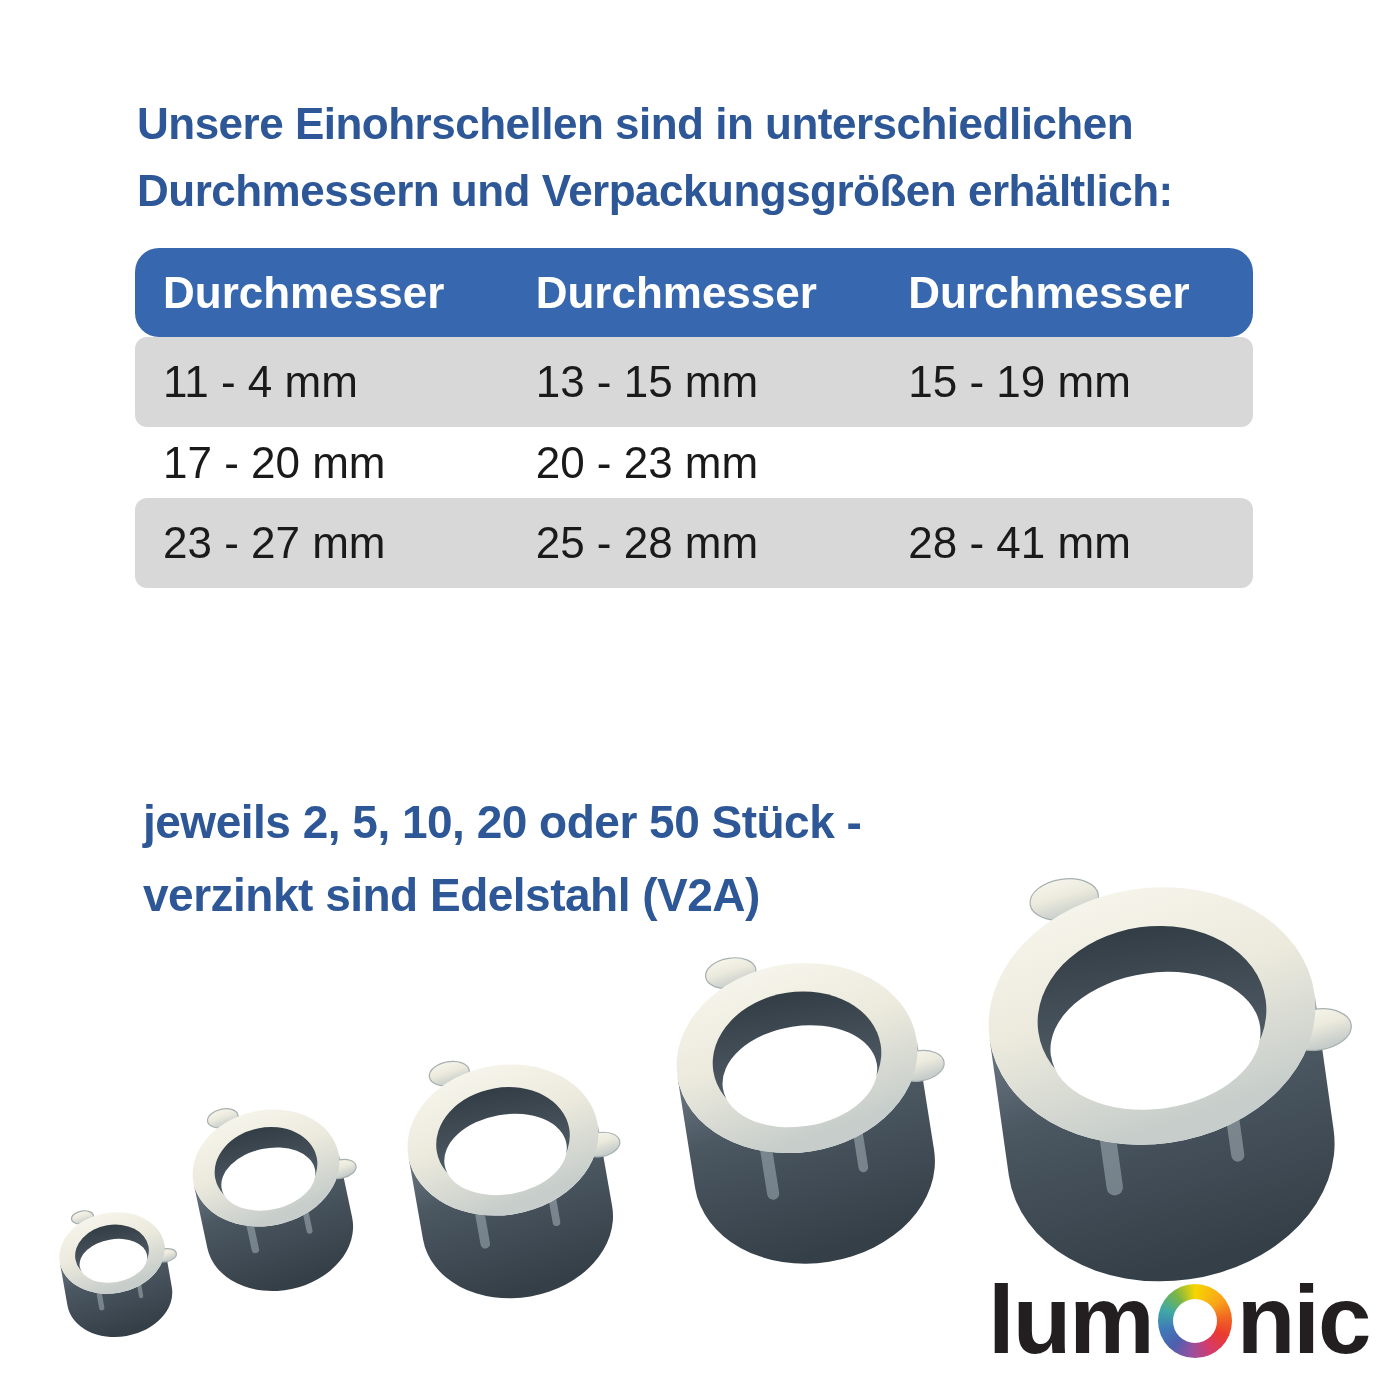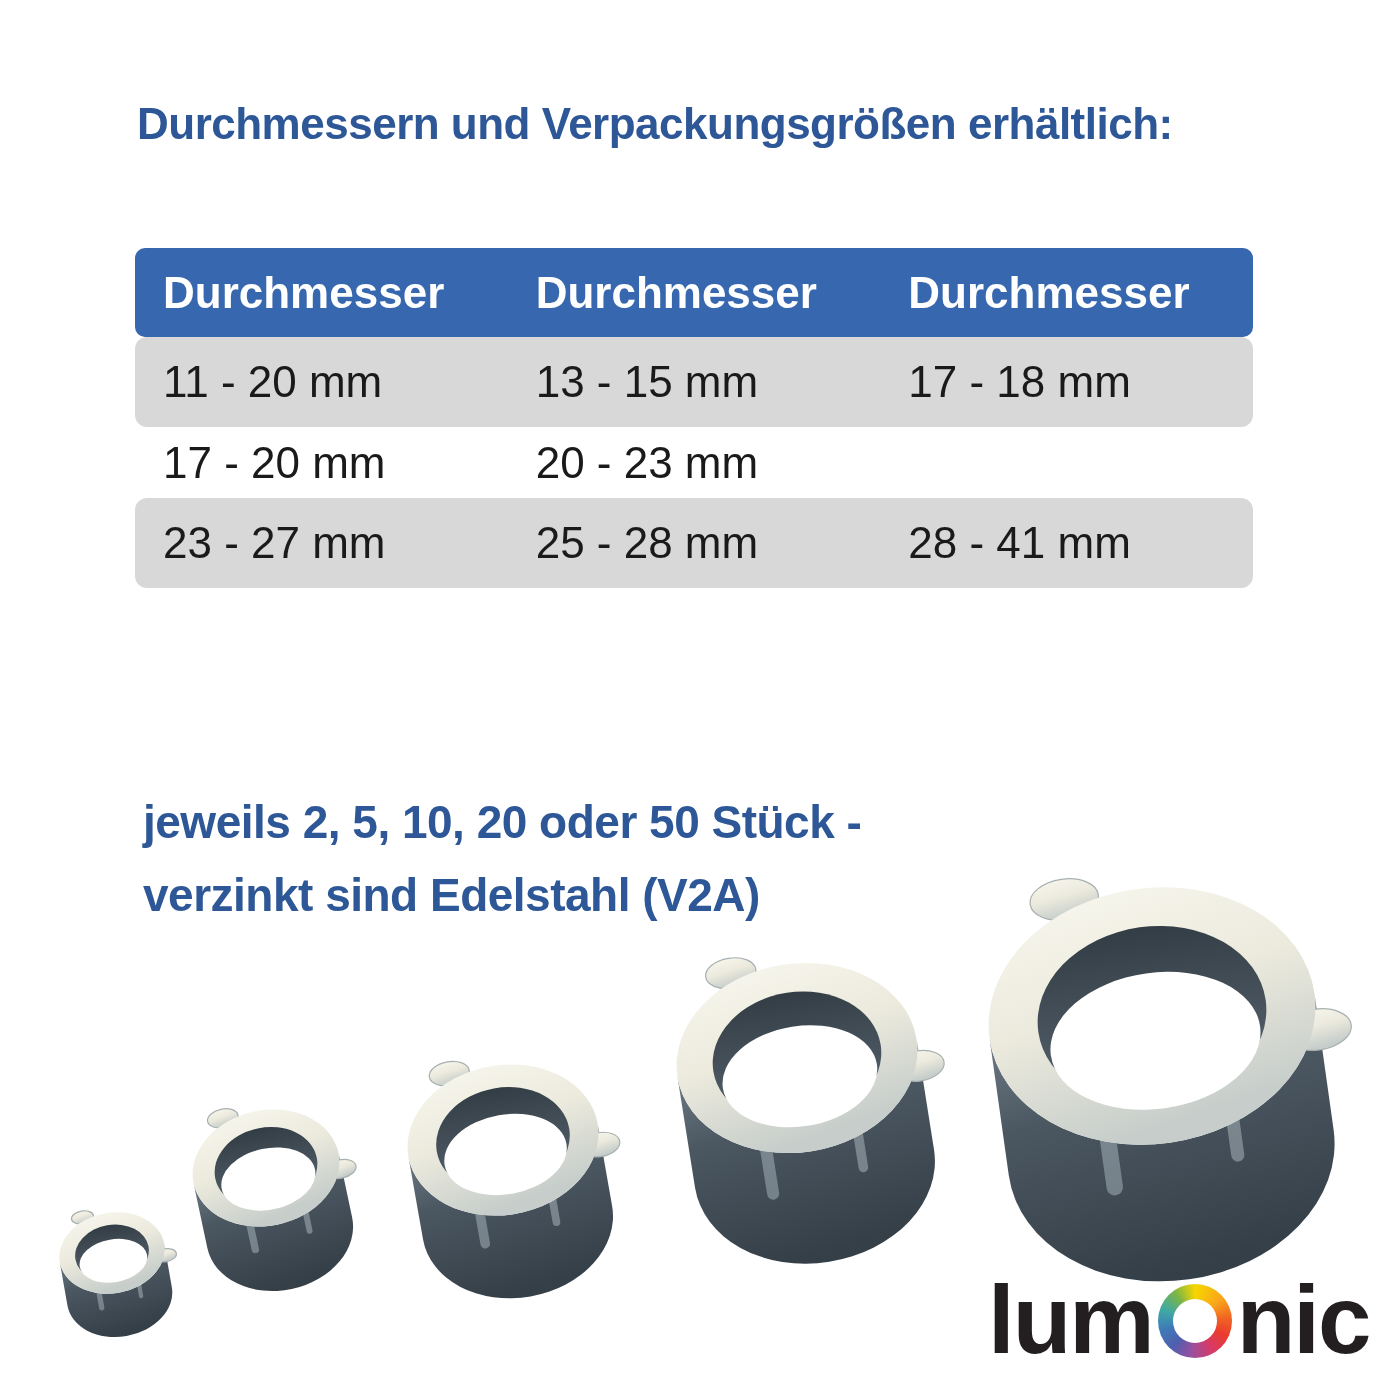--- a/index.html
+++ b/index.html
@@ -10,21 +10,21 @@
   
   .heading {
     position:absolute; left:137px; top:90px;
     color:#2d5797; font-weight:bold; font-size:44px; line-height:67px;
     white-space:nowrap; letter-spacing:-0.5px;
   }
   
   .dtable { position:absolute; left:135px; top:248px; width:1118px; }
   .thead {
     display:flex; align-items:center; height:89px;
-    background:#3767ae; border-radius:10px;
+    background:#3767ae; border-radius:24px;
   }
   .th {
     width:33.333%; padding-left:28px; box-sizing:border-box;
     color:#ffffff; font-weight:bold; font-size:44px; white-space:nowrap;
   }
   .tr { display:flex; align-items:center; }
   .tr.white { height:71px; }
   .tr.gray  { height:90px; background:#d8d8d8; border-radius:12px; }
   .td {
     width:33.333%; padding-left:28px; box-sizing:border-box;
@@ -58,33 +58,34 @@
     content:""; position:absolute; inset:15px;
     background:#ffffff; border-radius:50%;
   }
 </style>
 </head>
 <body>
 
 <div class="canvas">
 
   <div class="heading">
+    <div>Unsere Einohrschellen sind in unterschiedlichen</div>
     <div>Durchmessern und Verpackungsgrößen erhältlich:</div>
   </div>
 
   <div class="dtable">
     <div class="thead">
       <div class="th">Durchmesser</div>
       <div class="th">Durchmesser</div>
       <div class="th">Durchmesser</div>
     </div>
     <div class="tr gray">
-      <div class="td">11 - 20 mm</div>
+      <div class="td">11 - 4 mm</div>
       <div class="td">13 - 15 mm</div>
-      <div class="td">17 - 18 mm</div>
+      <div class="td">15 - 19 mm</div>
     </div>
     <div class="tr white">
       <div class="td">17 - 20 mm</div>
       <div class="td">20 - 23 mm</div>
     </div>
     <div class="tr gray">
       <div class="td">23 - 27 mm</div>
       <div class="td">25 - 28 mm</div>
       <div class="td">28 - 41 mm</div>
     </div>

